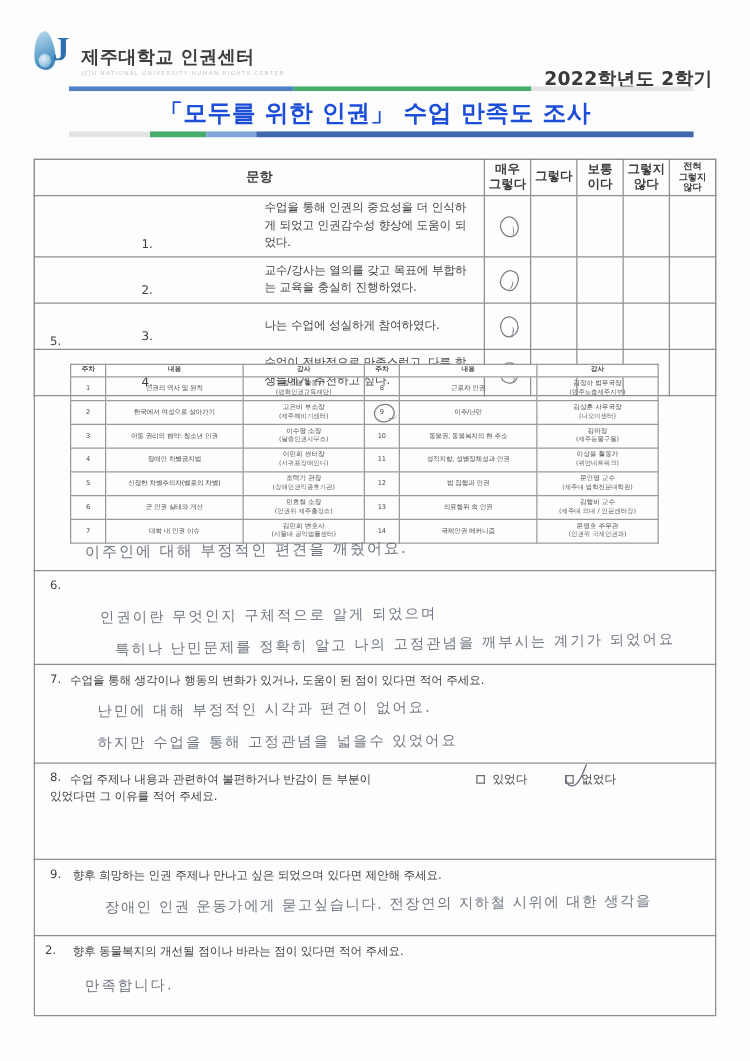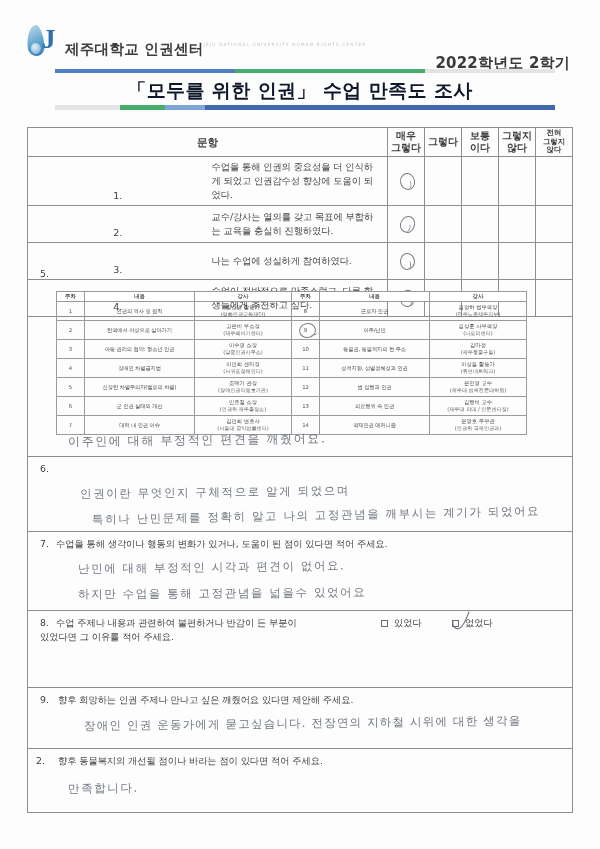--- a/index.html
+++ b/index.html
@@ -64,21 +64,21 @@
   .logo-j {
     position: absolute;
     left: 16px;
     top: 2px;
     font-size: 27px;
     line-height: 27px;
     font-weight: 700;
     color: #2f6fae;
     font-family: "Liberation Serif", "DejaVu Serif", serif;
   }
-  .org-wrap { display: flex; flex-direction: row; justify-content: flex-start; margin-top: 16px; }
+  .org-wrap { display: flex; flex-direction: column; justify-content: flex-start; margin-top: 16px; }
   .org-name {
     font-size: 14.5px;
     letter-spacing: .3px;
     color: #3d3d3d;
     font-weight: 600;
     white-space: nowrap;
   }
   .org-sub {
     font-size: 4.4px;
     letter-spacing: 1.1px;
@@ -111,21 +111,21 @@
   .seg { height: 100%; }
 
   .doc-title {
     position: absolute;
     left: 0;
     right: 0;
     top: 78px;
     text-align: center;
     font-size: 19px;
     font-weight: 700;
-    color: #0f172a;
+    color: #1d4ed8;
     letter-spacing: .4px;
     font-family: "DejaVu Sans", "Liberation Sans", sans-serif;
   }
 
   
   .frame {
     position: absolute;
     left: 27px;
     top: 127px;
     width: 546px;
@@ -513,21 +513,21 @@
           <path d="M1 10 C0 16, 4 19, 8 17 C12 15, 14 8, 17 1" fill="none" stroke="#6a7180" stroke-width="1.1" stroke-linecap="round"></path>
         </svg>
       </span>
     </span>
     <span>없었다</span>
   </div>
 
   <div class="sep" style="top:687px;"></div>
 
   <div class="qnum" style="left:40px; top:694px;">9.</div>
-  <div class="qline" style="left:58px; top:694px;">향후 희망하는 인권 주제나 만나고 싶은 깨줬어요 있다면 제안해 주세요.</div>
+  <div class="qline" style="left:58px; top:694px;">향후 희망하는 인권 주제나 만나고 싶은 되었으며 있다면 제안해 주세요.</div>
   <div class="hand" style="left:84px; top:716px; letter-spacing:1.2px;">장애인 인권 운동가에게 묻고싶습니다. 전장연의 지하철 시위에 대한 생각을</div>
 
   <div class="sep" style="top:748px;"></div>
 
   <div class="qnum" style="left:36px; top:755px;">2.</div>
   <div class="qline" style="left:58px; top:755px;">향후 동물복지의 개선될 점이나 바라는 점이 있다면 적어 주세요.</div>
   <div class="hand" style="left:68px; top:781px;">만족합니다.</div>
 
 </div>
 

